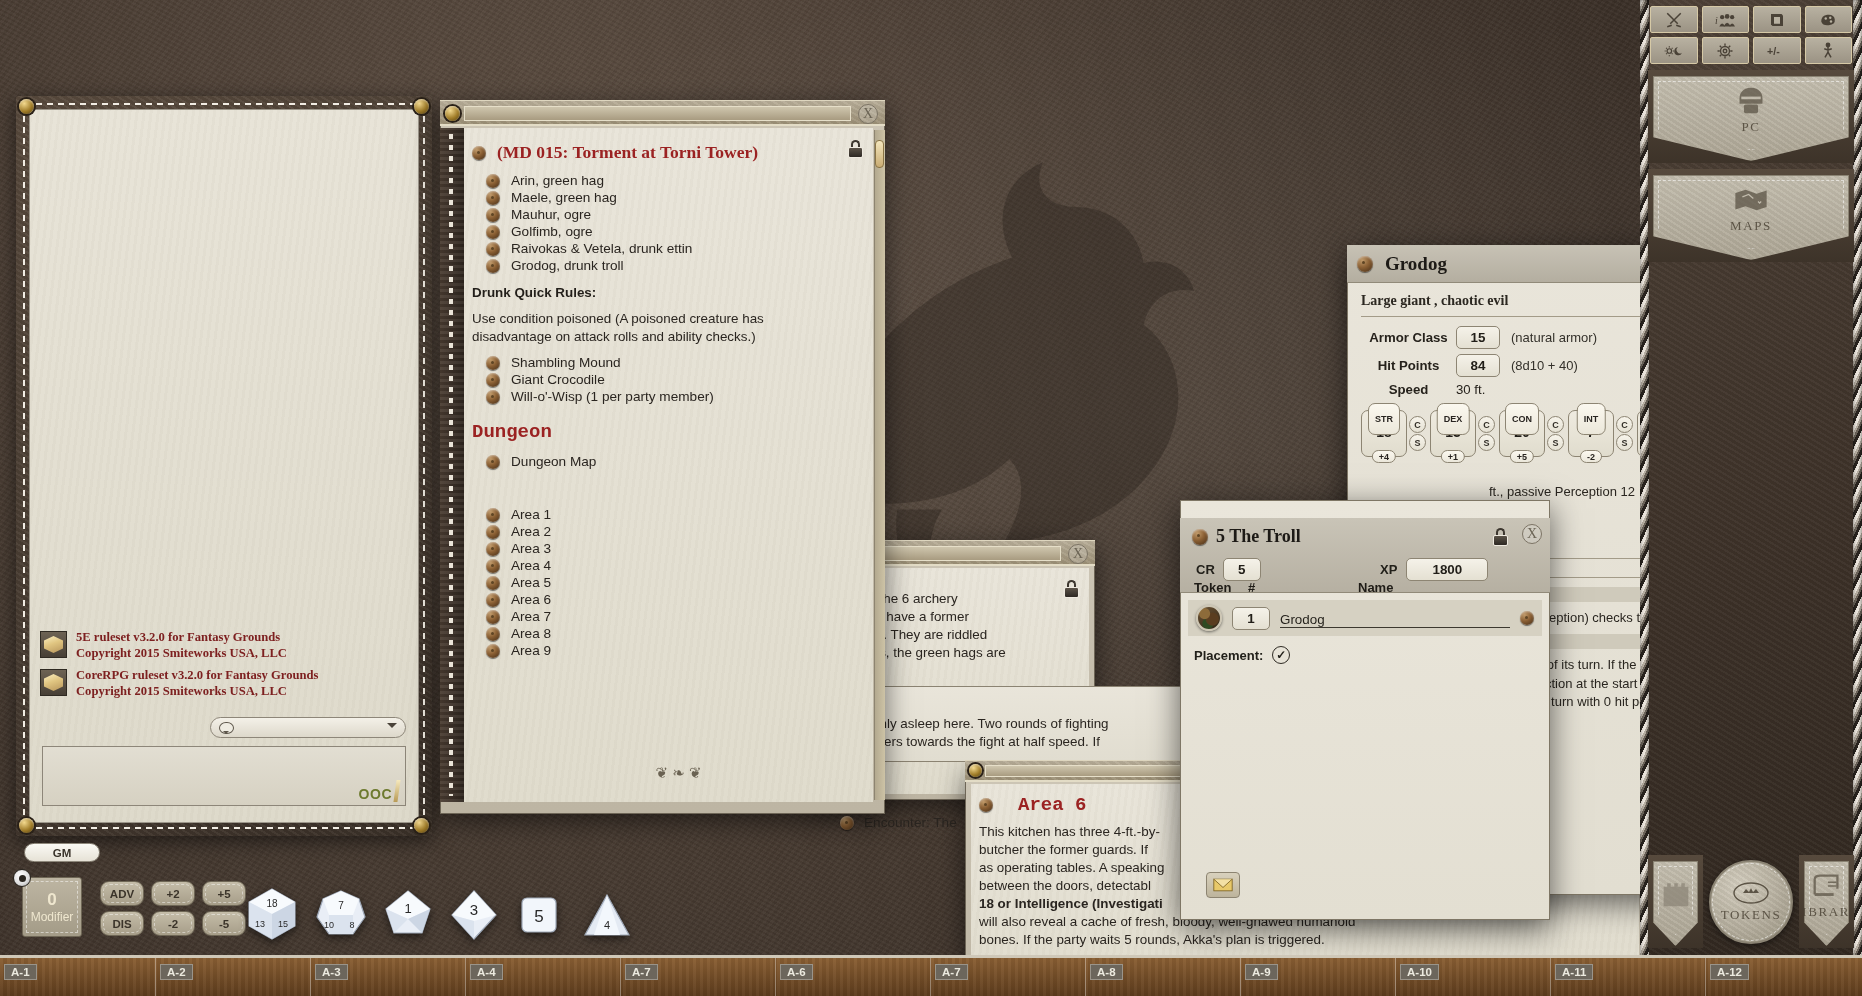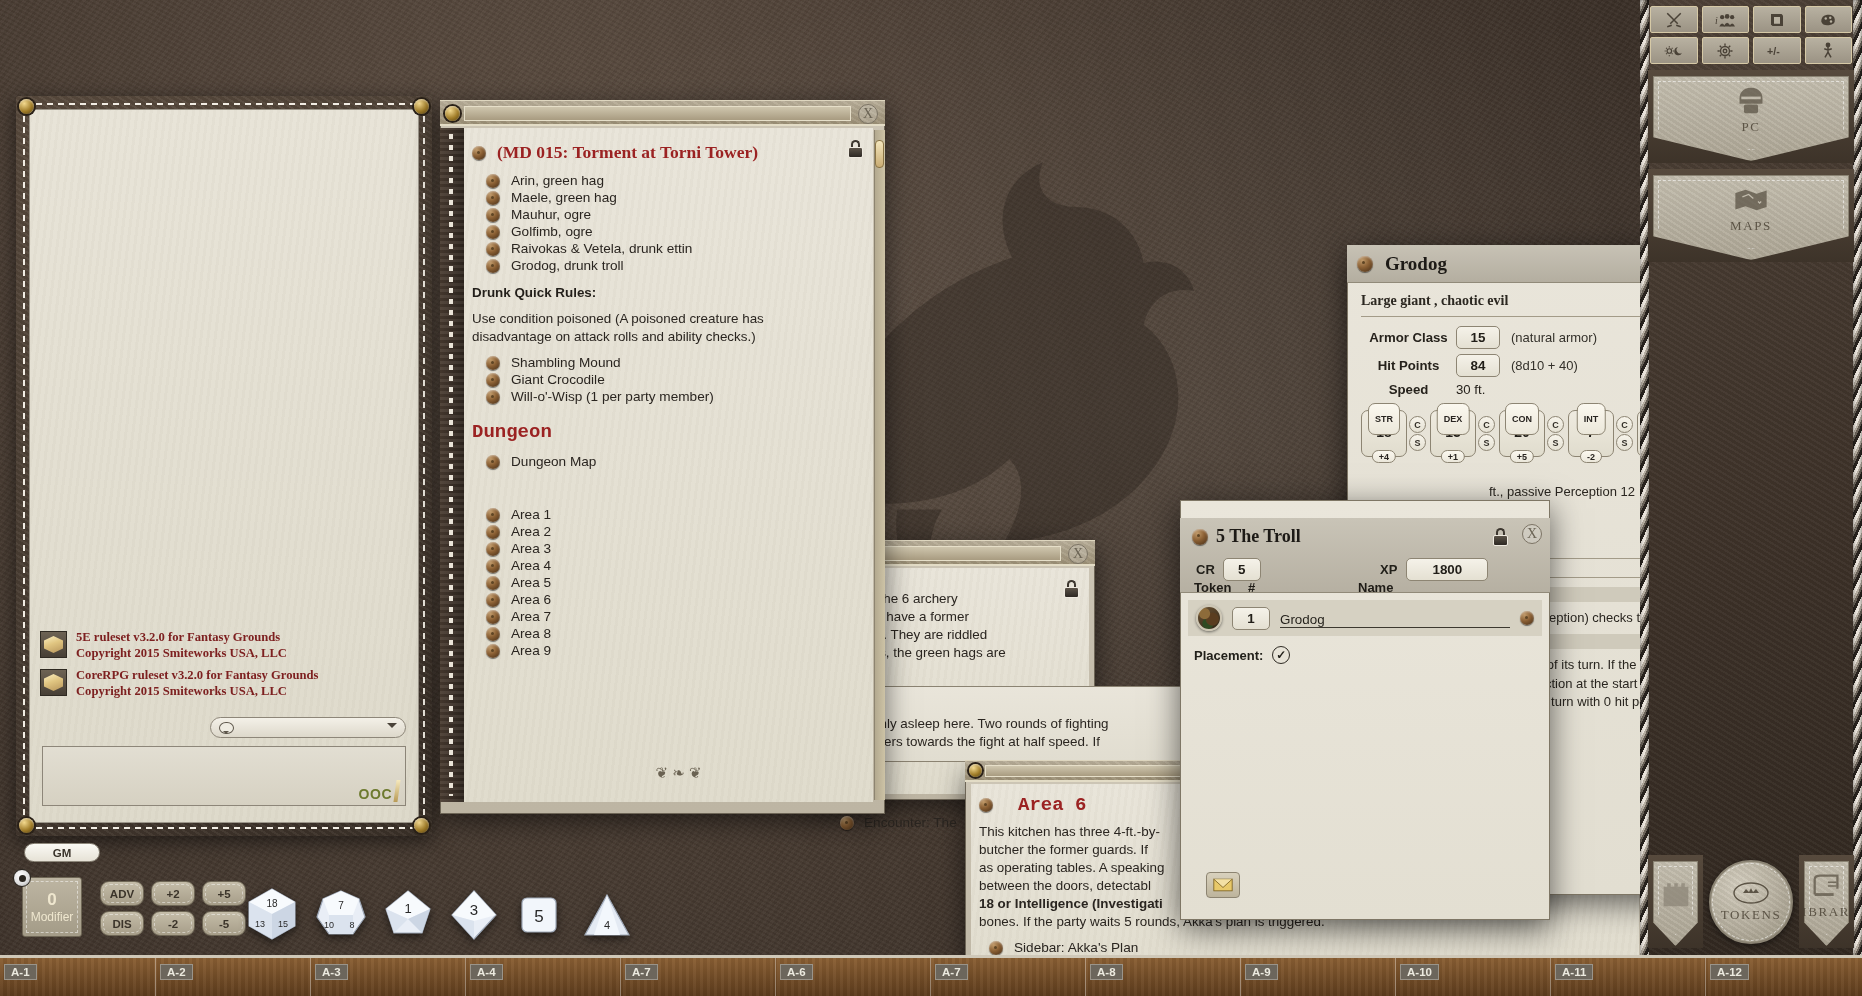--- a/index.html
+++ b/index.html
@@ -656,20 +656,21 @@
     <div style="padding:8px 10px 0 8px;">
       <div class="h-link" style="margin-bottom:7px;">
         <span class="link-dot"></span>
         <span class="story-h2" style="margin-left:14px;">Area 6</span>
       </div>
       <div class="story-p">This kitchen has three 4-ft.-by-</div>
       <div class="story-p">butcher the former guards. If</div>
       <div class="story-p">as operating tables. A speaking</div>
       <div class="story-p">between the doors, detectabl</div>
       <div class="story-p" style="font-weight:700;">18 or Intelligence (Investigati</div>
+      <div class="story-p">will also reveal a cache of fresh, bloody, well-gnawed humanoid</div>
       <div class="story-p">bones. If the party waits 5 rounds, Akka's plan is triggered.</div>
       <div class="h-link" style="margin-top:9px;padding-left:10px;">
         <span class="link-dot"></span>
         <span class="story-item">Sidebar: Akka's Plan</span>
       </div>
     </div>
   </div>
 </div>
 
 <div style="position:absolute;left:840px;top:815px;z-index:10;display:flex;align-items:center;gap:10px;">

